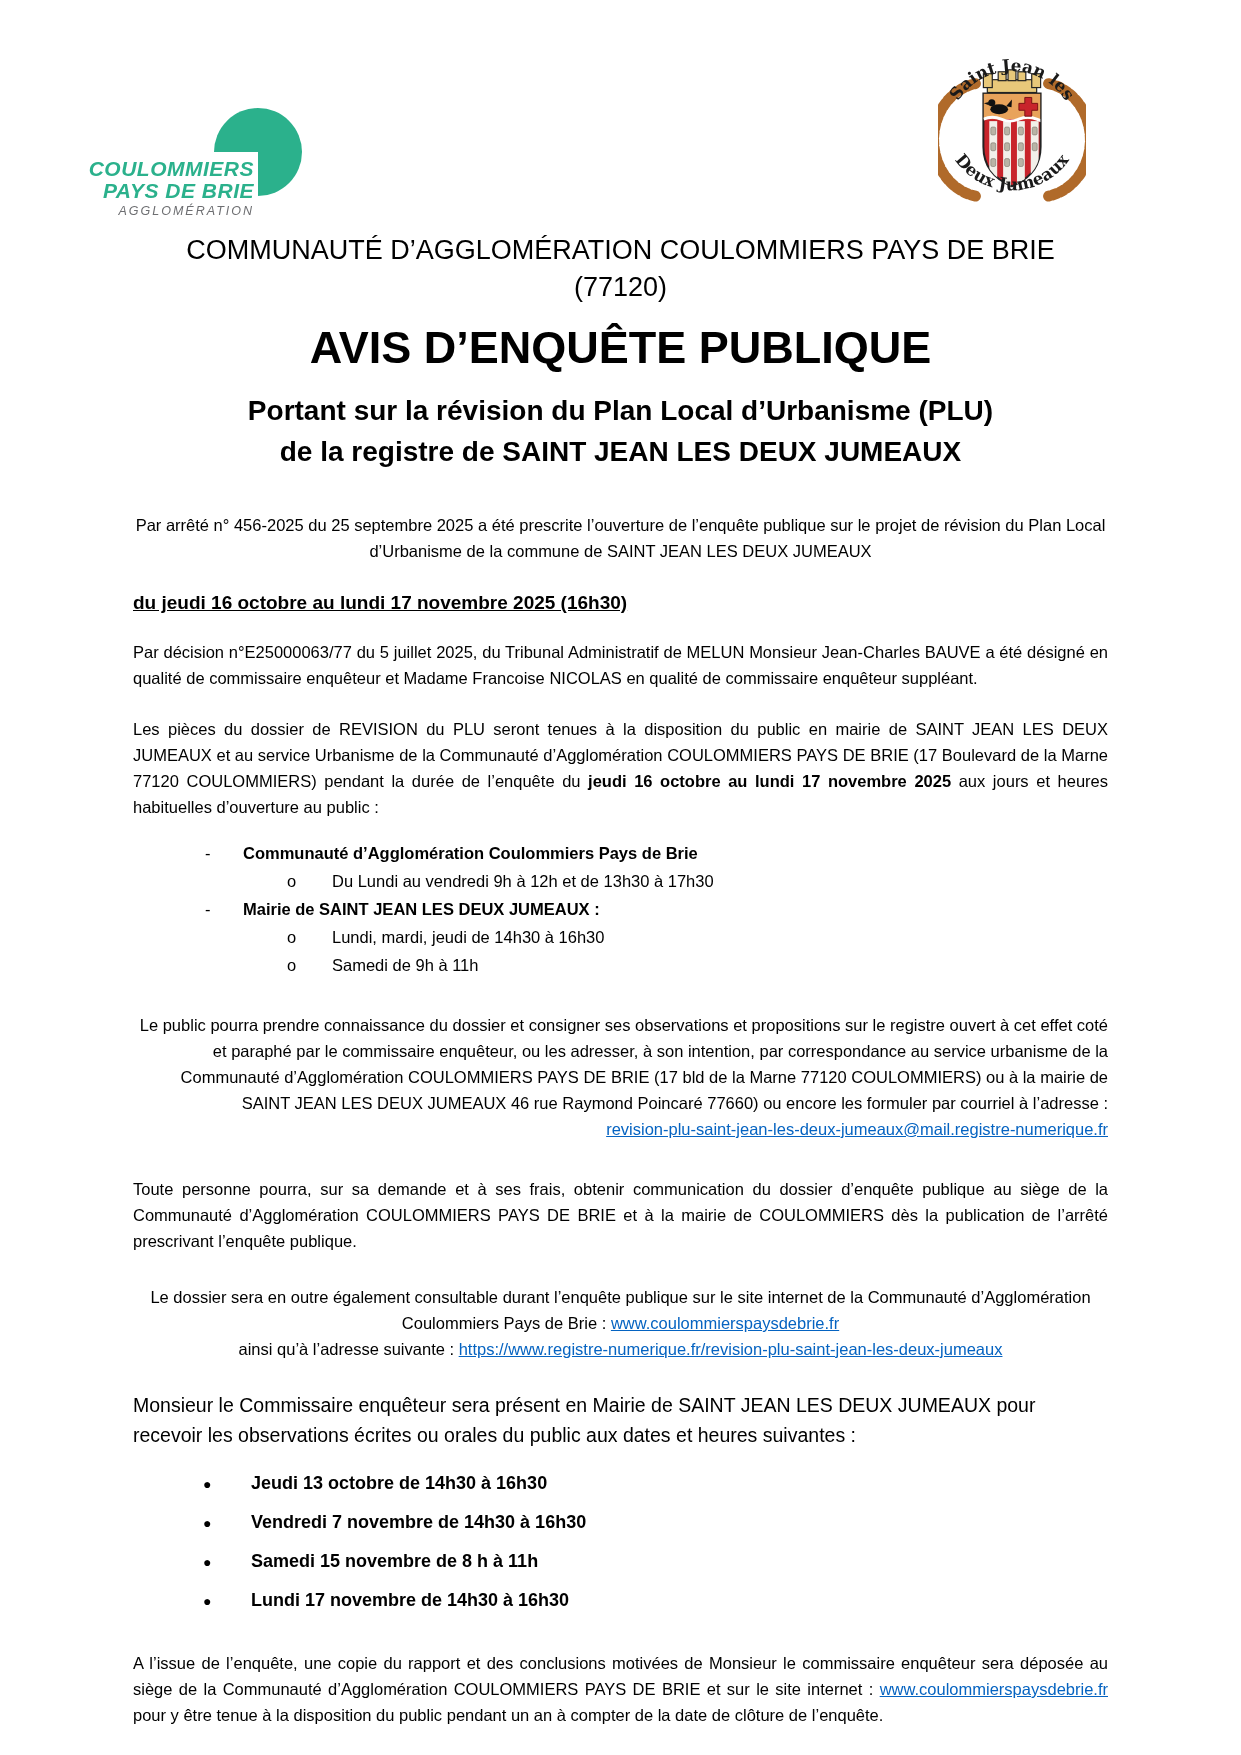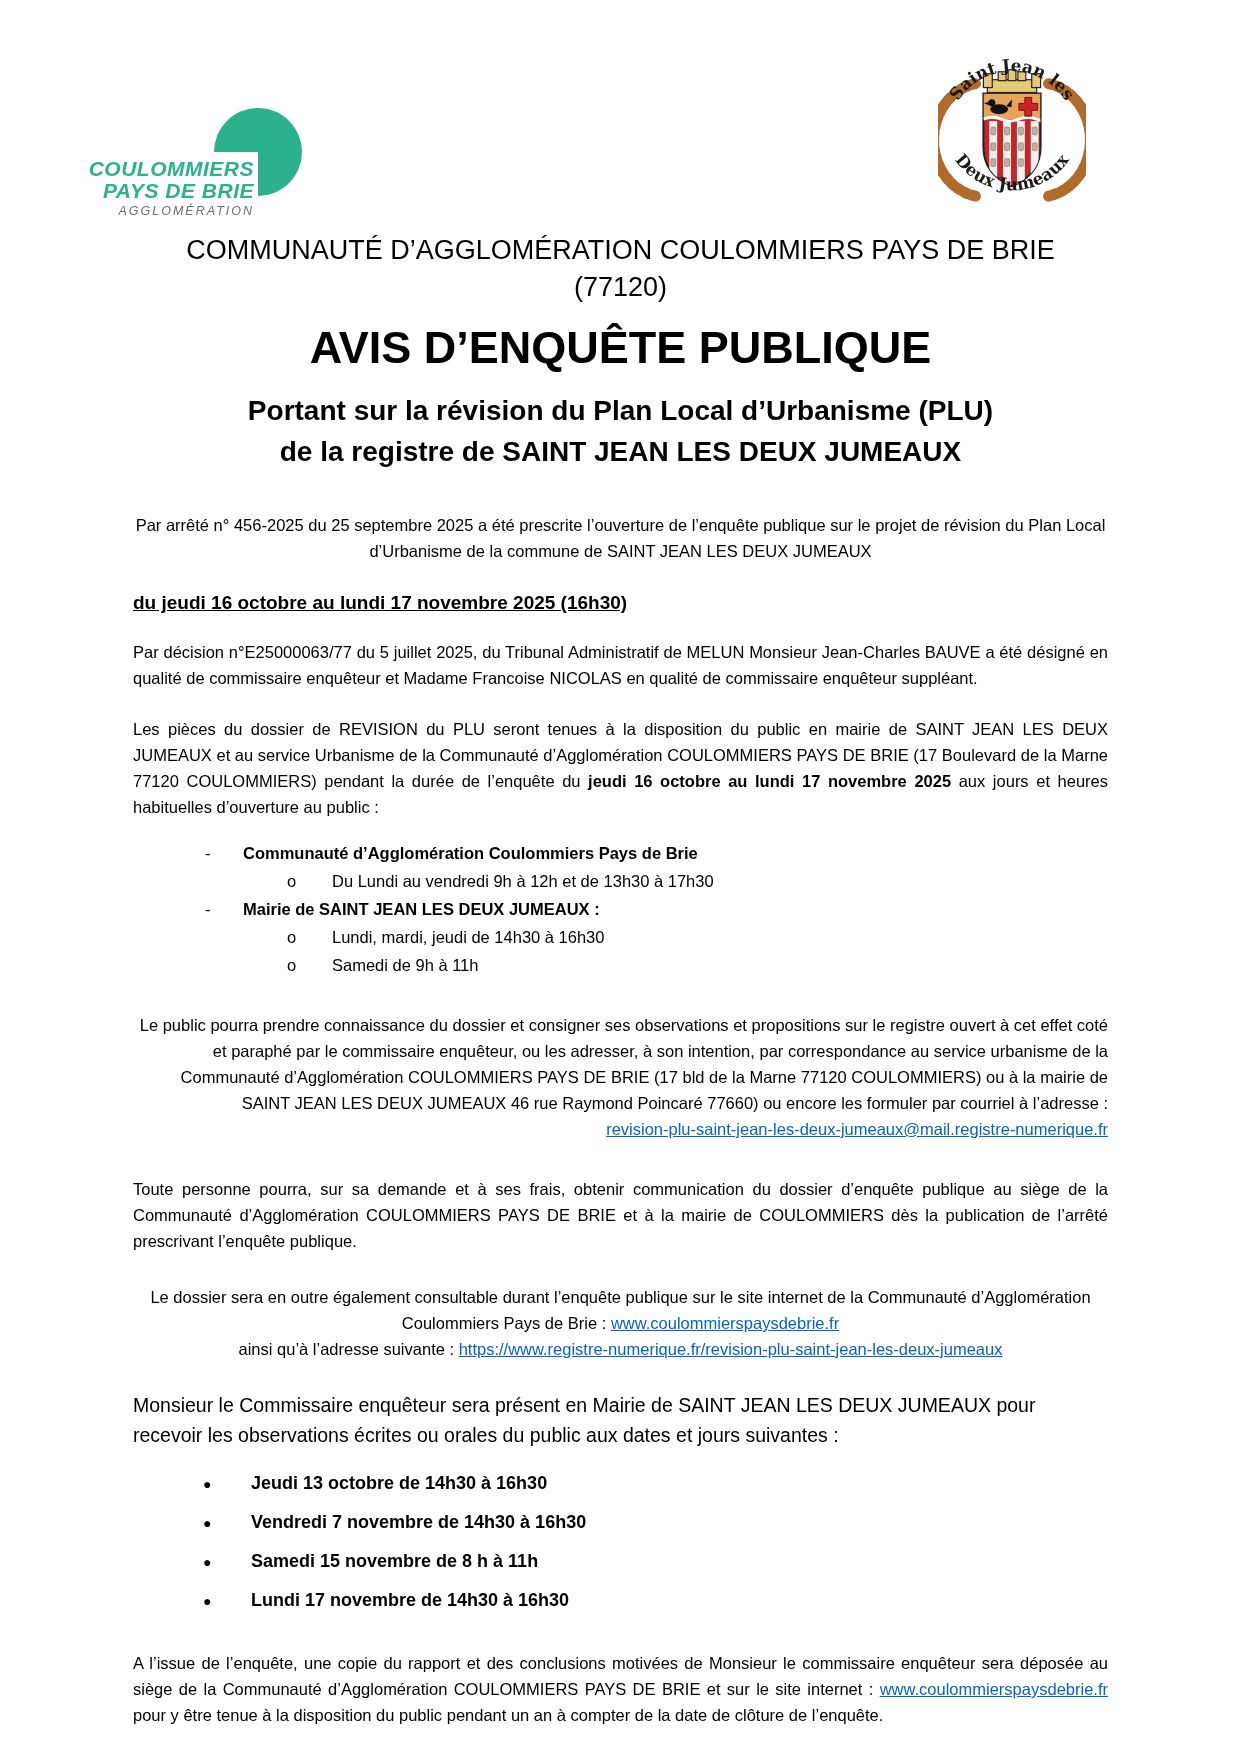--- a/index.html
+++ b/index.html
@@ -166,21 +166,21 @@
       <a class="doc-link">revision-plu-saint-jean-les-deux-jumeaux@mail.registre-numerique.fr</a>
     </div>
 
     <div class="p-body" style="margin-top:34px;">Toute personne pourra, sur sa demande et à ses frais, obtenir communication du dossier d’enquête publique au siège de la Communauté d’Agglomération COULOMMIERS PAYS DE BRIE et à la mairie de COULOMMIERS dès la publication de l’arrêté prescrivant l’enquête publique.</div>
 
     <div class="p-centered" style="margin-top:30px;">
       <span>Le dossier sera en outre également consultable durant l’enquête publique sur le site internet de la Communauté d’Agglomération Coulommiers Pays de Brie : </span><a class="doc-link">www.coulommierspaysdebrie.fr</a><br>
       <span>ainsi qu’à l’adresse suivante : </span><a class="doc-link">https://www.registre-numerique.fr/revision-plu-saint-jean-les-deux-jumeaux</a>
     </div>
 
-    <div class="p-big">Monsieur le Commissaire enquêteur sera présent en Mairie de SAINT JEAN LES DEUX JUMEAUX pour recevoir les observations écrites ou orales du public aux dates et jours suivantes :</div>
+    <div class="p-big">Monsieur le Commissaire enquêteur sera présent en Mairie de SAINT JEAN LES DEUX JUMEAUX pour recevoir les observations écrites ou orales du public aux dates et heures suivantes :</div>
 
     <div class="meetings">
       <div class="m-row">
         <span class="md">●</span>
         <span>Jeudi 13 octobre de 14h30 à 16h30</span>
       </div>
       <div class="m-row">
         <span class="md">●</span>
         <span>Vendredi 7 novembre de 14h30 à 16h30</span>
       </div>

